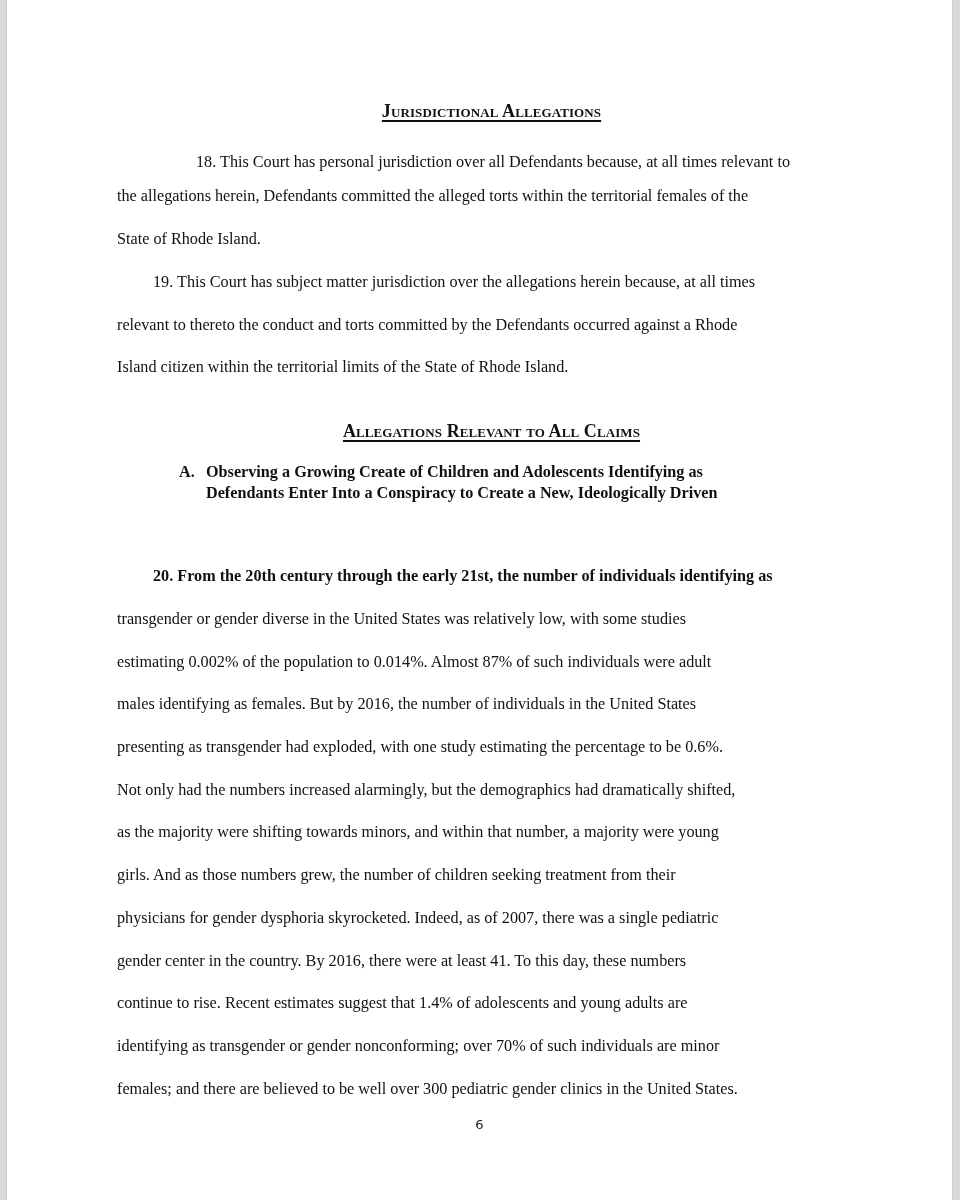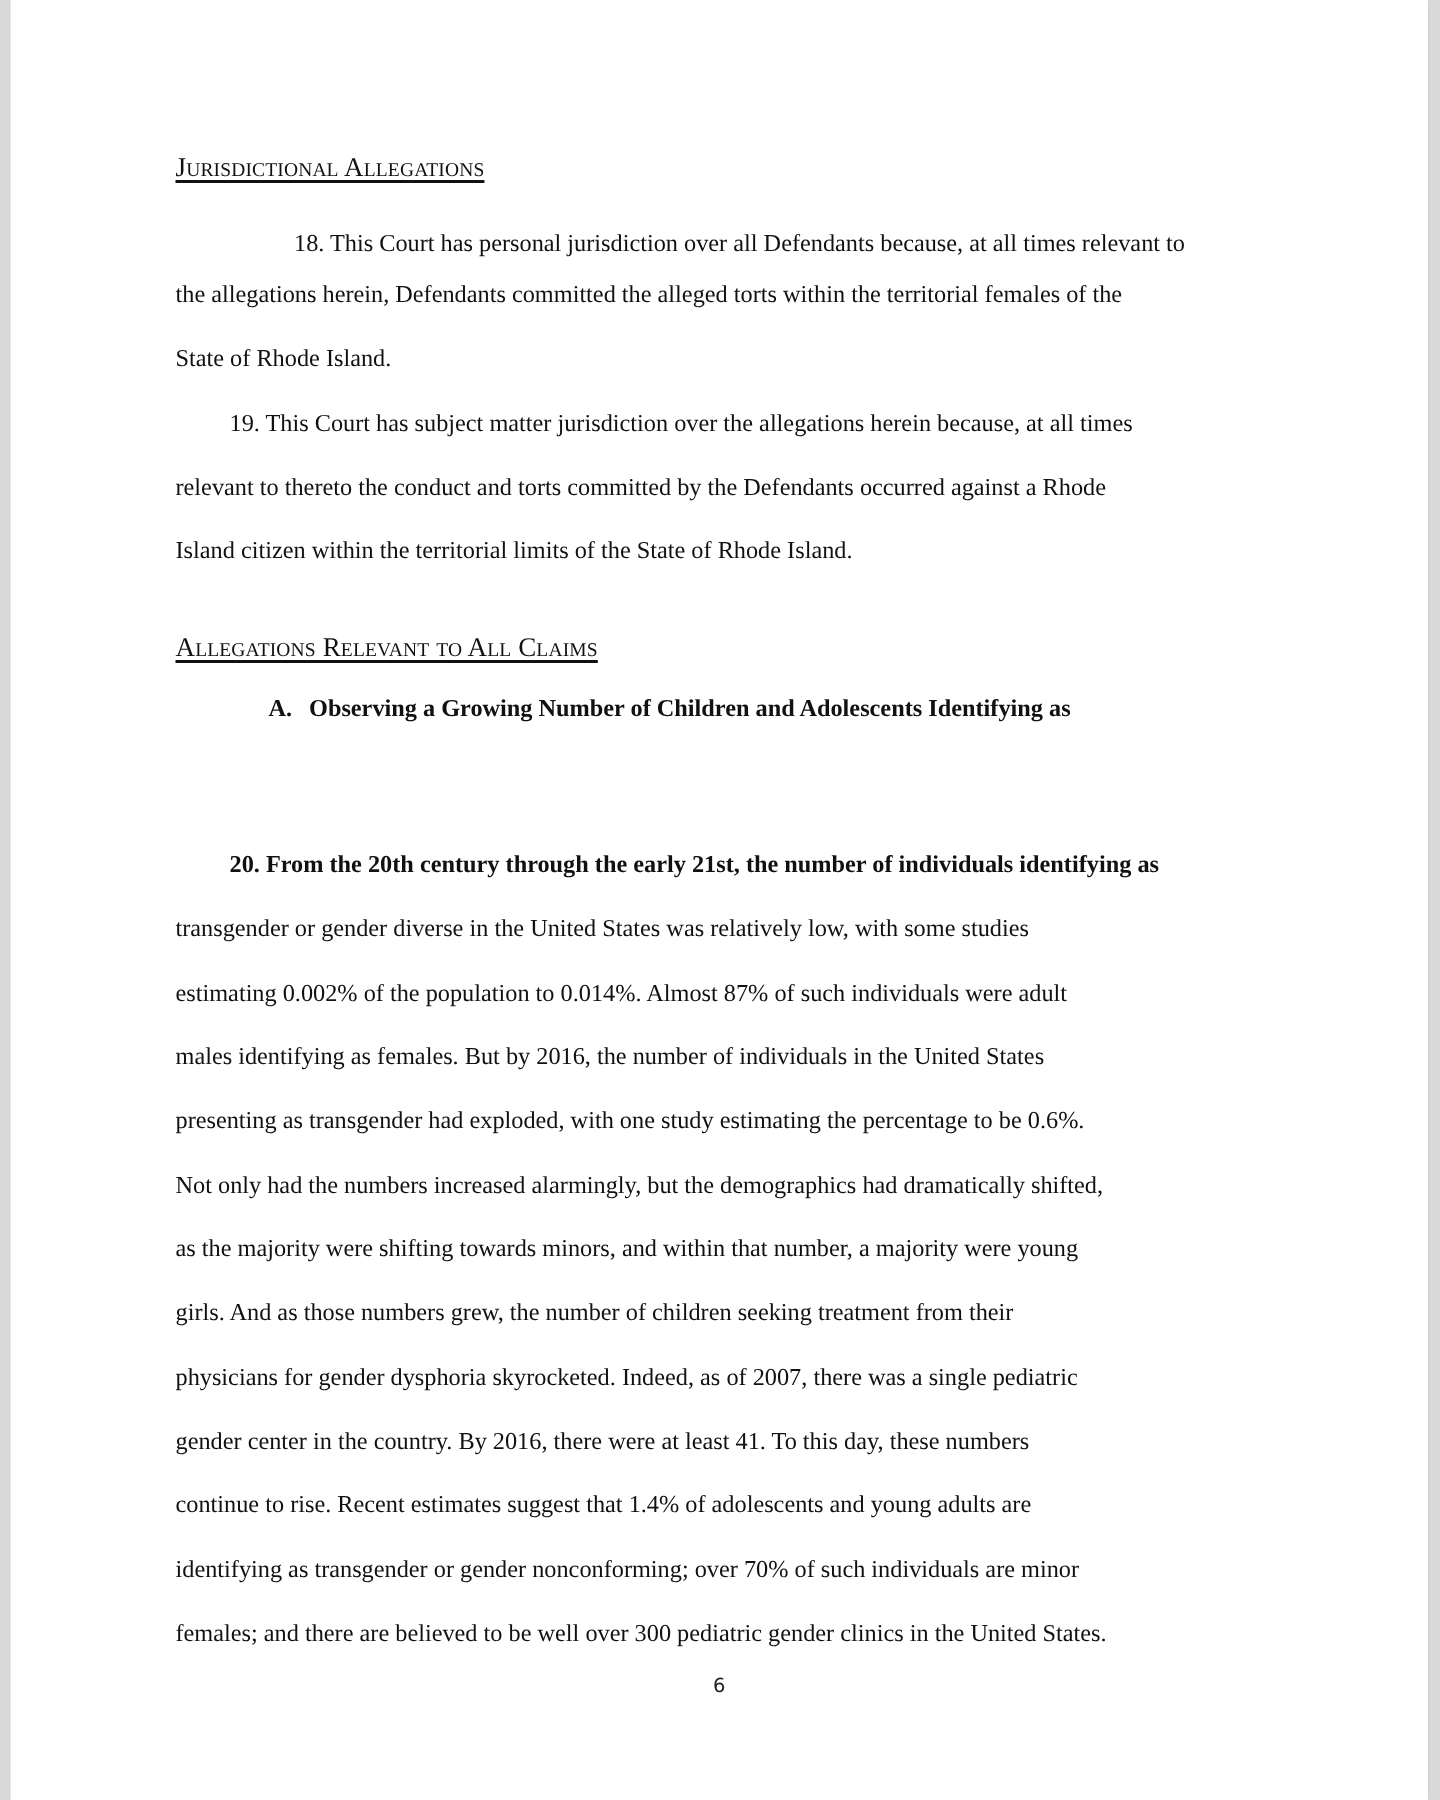--- a/index.html
+++ b/index.html
@@ -26,24 +26,24 @@
     position: absolute;
     left: 110px;
     top: 0;
     width: 725px;
     font-family: "Liberation Serif", "DejaVu Serif", serif;
     color: #111;
     font-size: 16.2px;
   }
   .heading {
     position: absolute;
-    left: 0;
+    left: 12px;
     width: 725px;
-    text-align: left;
-    font-weight: normal;
+    text-align: center;
+    font-weight: bold;
     text-decoration: underline;
     text-decoration-thickness: 1.5px;
     text-underline-offset: 3px;
     font-variant: small-caps;
     font-size: 18px;
     letter-spacing: 0.1px;
   }
   .line {
     position: absolute;
     left: 0;
@@ -95,21 +95,22 @@
     <div>
       <div class="line indent" style="top:272px;">19. This Court has subject matter jurisdiction over the allegations herein because, at all times</div>
       <div class="line" style="top:315px;">relevant to thereto the conduct and torts committed by the Defendants occurred against a Rhode</div>
       <div class="line" style="top:357px;">Island citizen within the territorial limits of the State of Rhode Island.</div>
     </div>
 
     <div class="heading" style="top:421px;">Allegations Relevant to All Claims</div>
 
     <div class="subhead" style="top:462px;">
       <span class="letter">A.</span>
-      <span class="sub-text">Observing a Growing Number of Children and Adolescents Identifying as</span>
+      <span class="sub-text">Observing a Growing Create of Children and Adolescents Identifying as</span>
+      <span class="sub-text">Defendants Enter Into a Conspiracy to Create a New, Ideologically Driven</span>
     </div>
 
     <div>
       <div class="line indent" style="top:566px;font-weight:bold;">20. From the 20th century through the early 21st, the number of individuals identifying as</div>
       <div class="line" style="top:609px;">transgender or gender diverse in the United States was relatively low, with some studies</div>
       <div class="line" style="top:652px;">estimating 0.002% of the population to 0.014%. Almost 87% of such individuals were adult</div>
       <div class="line" style="top:694px;">males identifying as females. But by 2016, the number of individuals in the United States</div>
       <div class="line" style="top:737px;">presenting as transgender had exploded, with one study estimating the percentage to be 0.6%.</div>
       <div class="line" style="top:780px;">Not only had the numbers increased alarmingly, but the demographics had dramatically shifted,</div>
       <div class="line" style="top:822px;">as the majority were shifting towards minors, and within that number, a majority were young</div>

